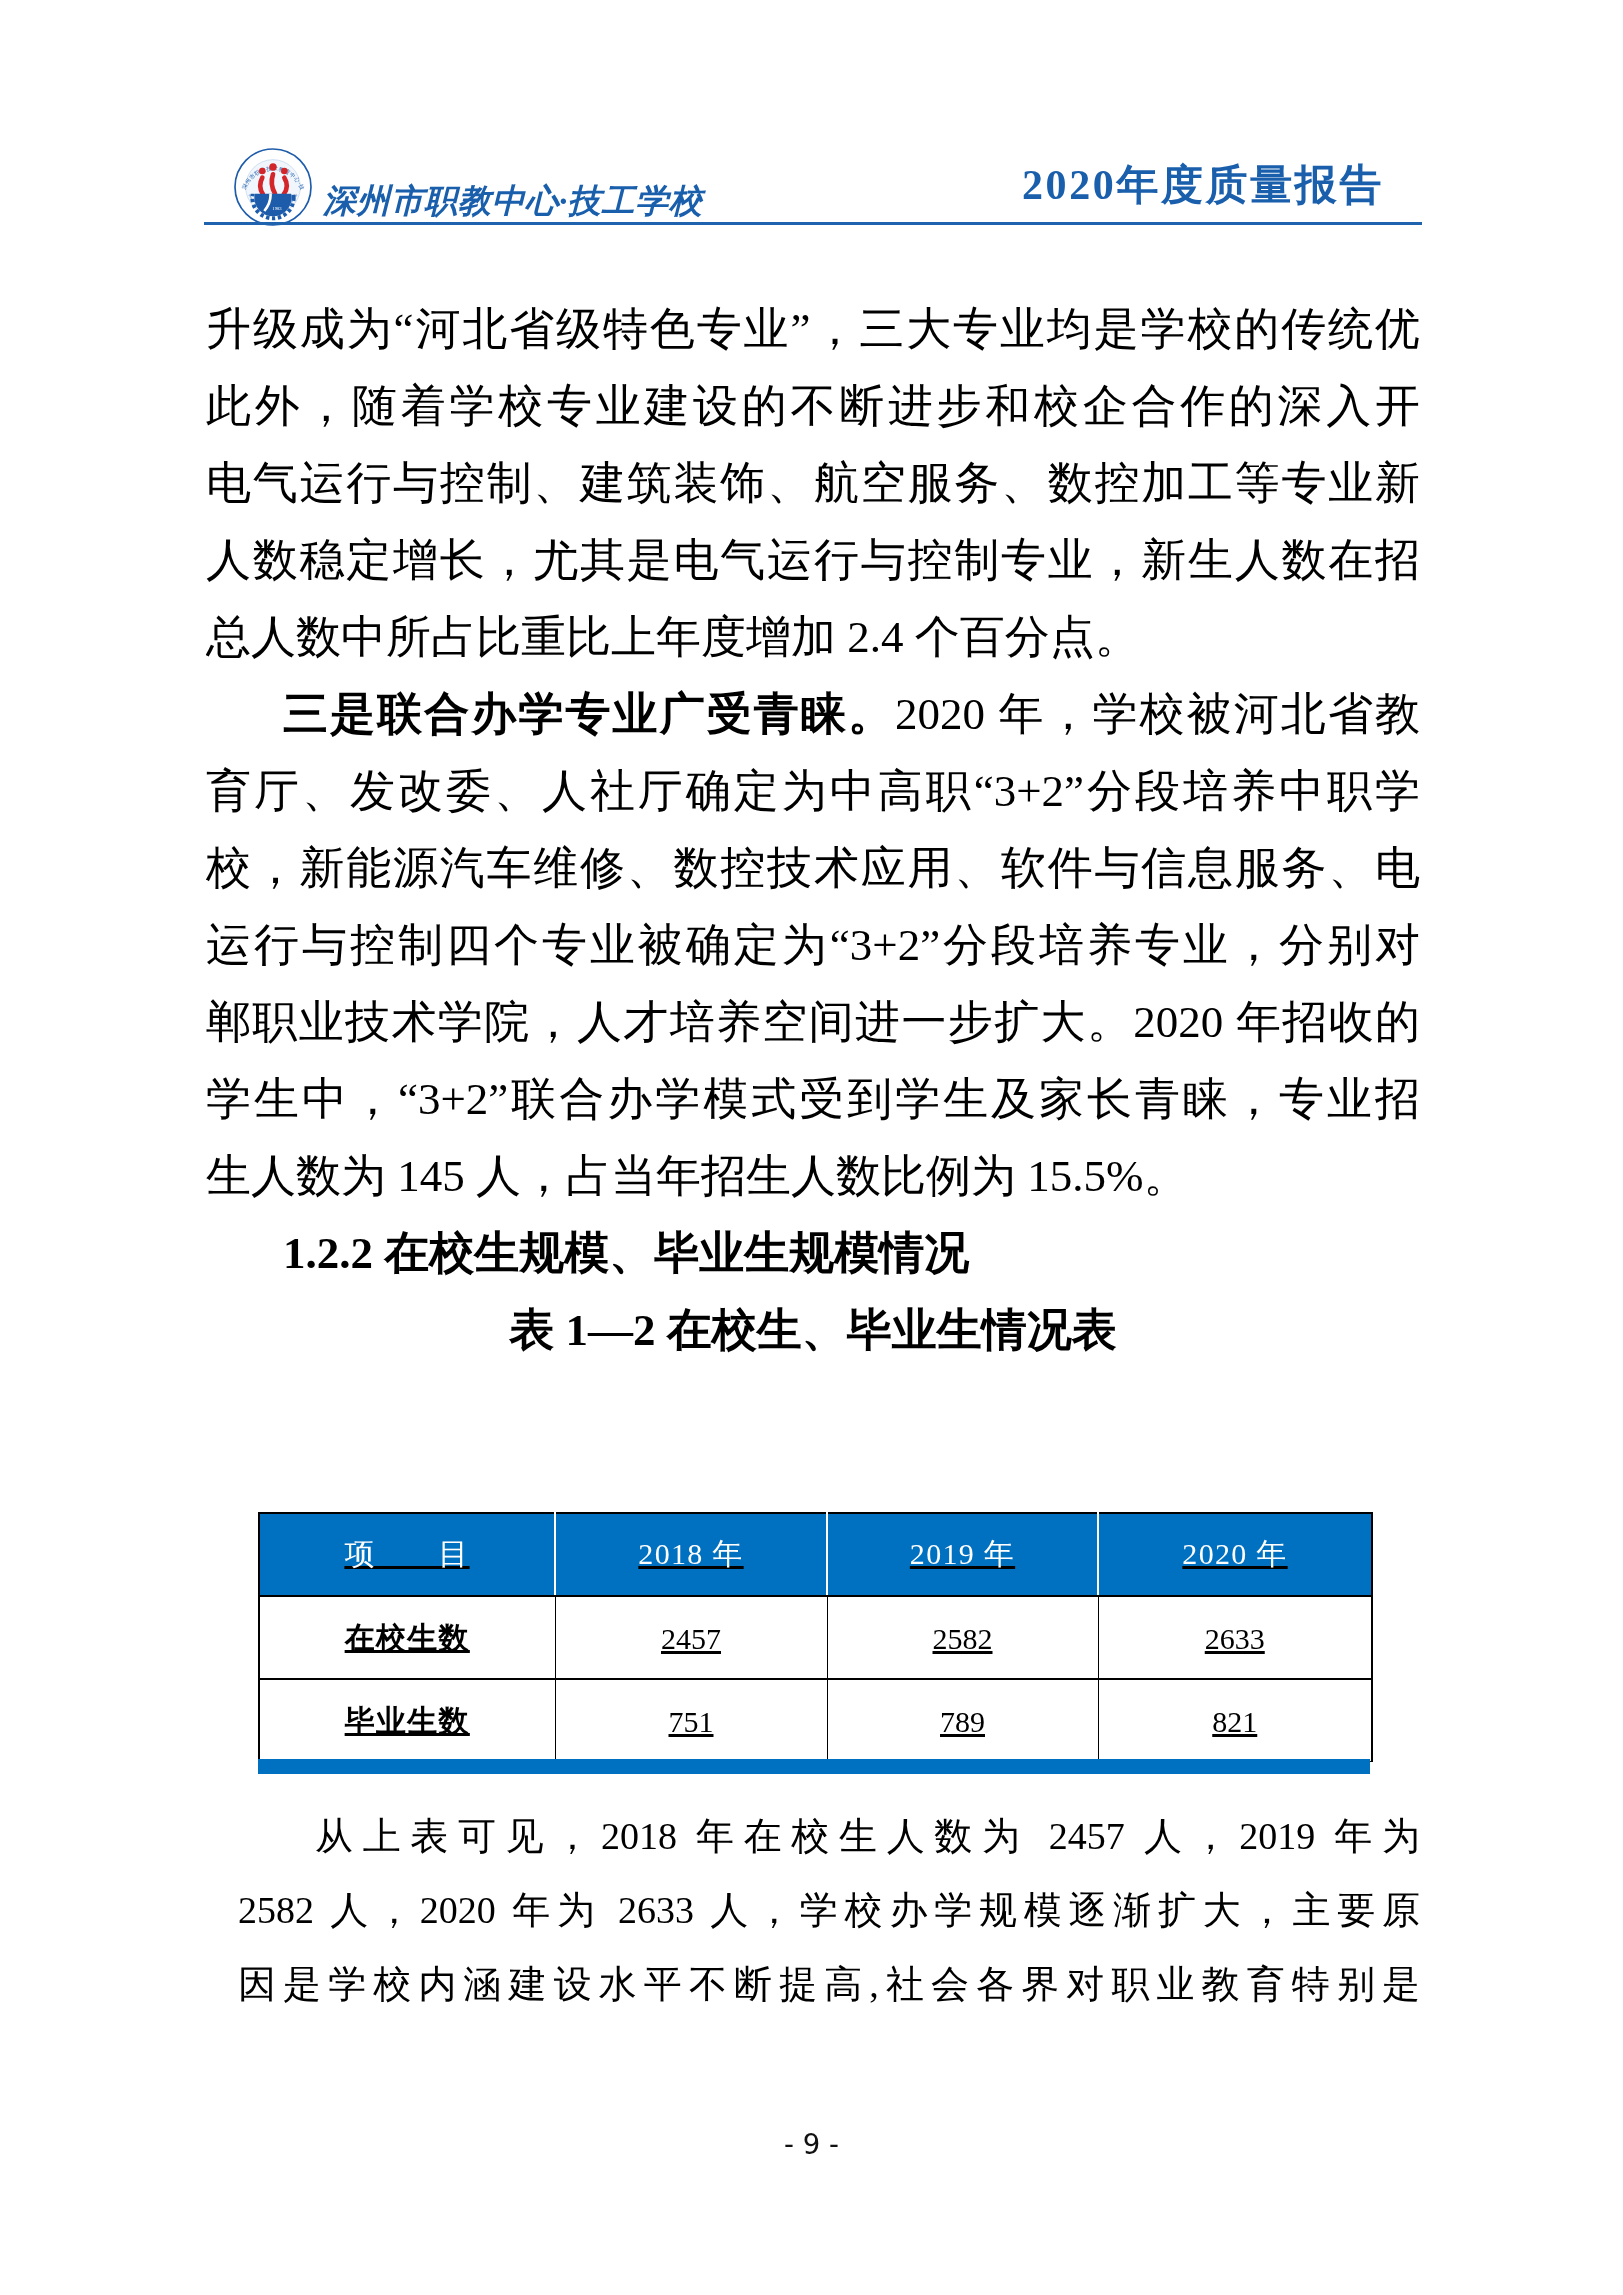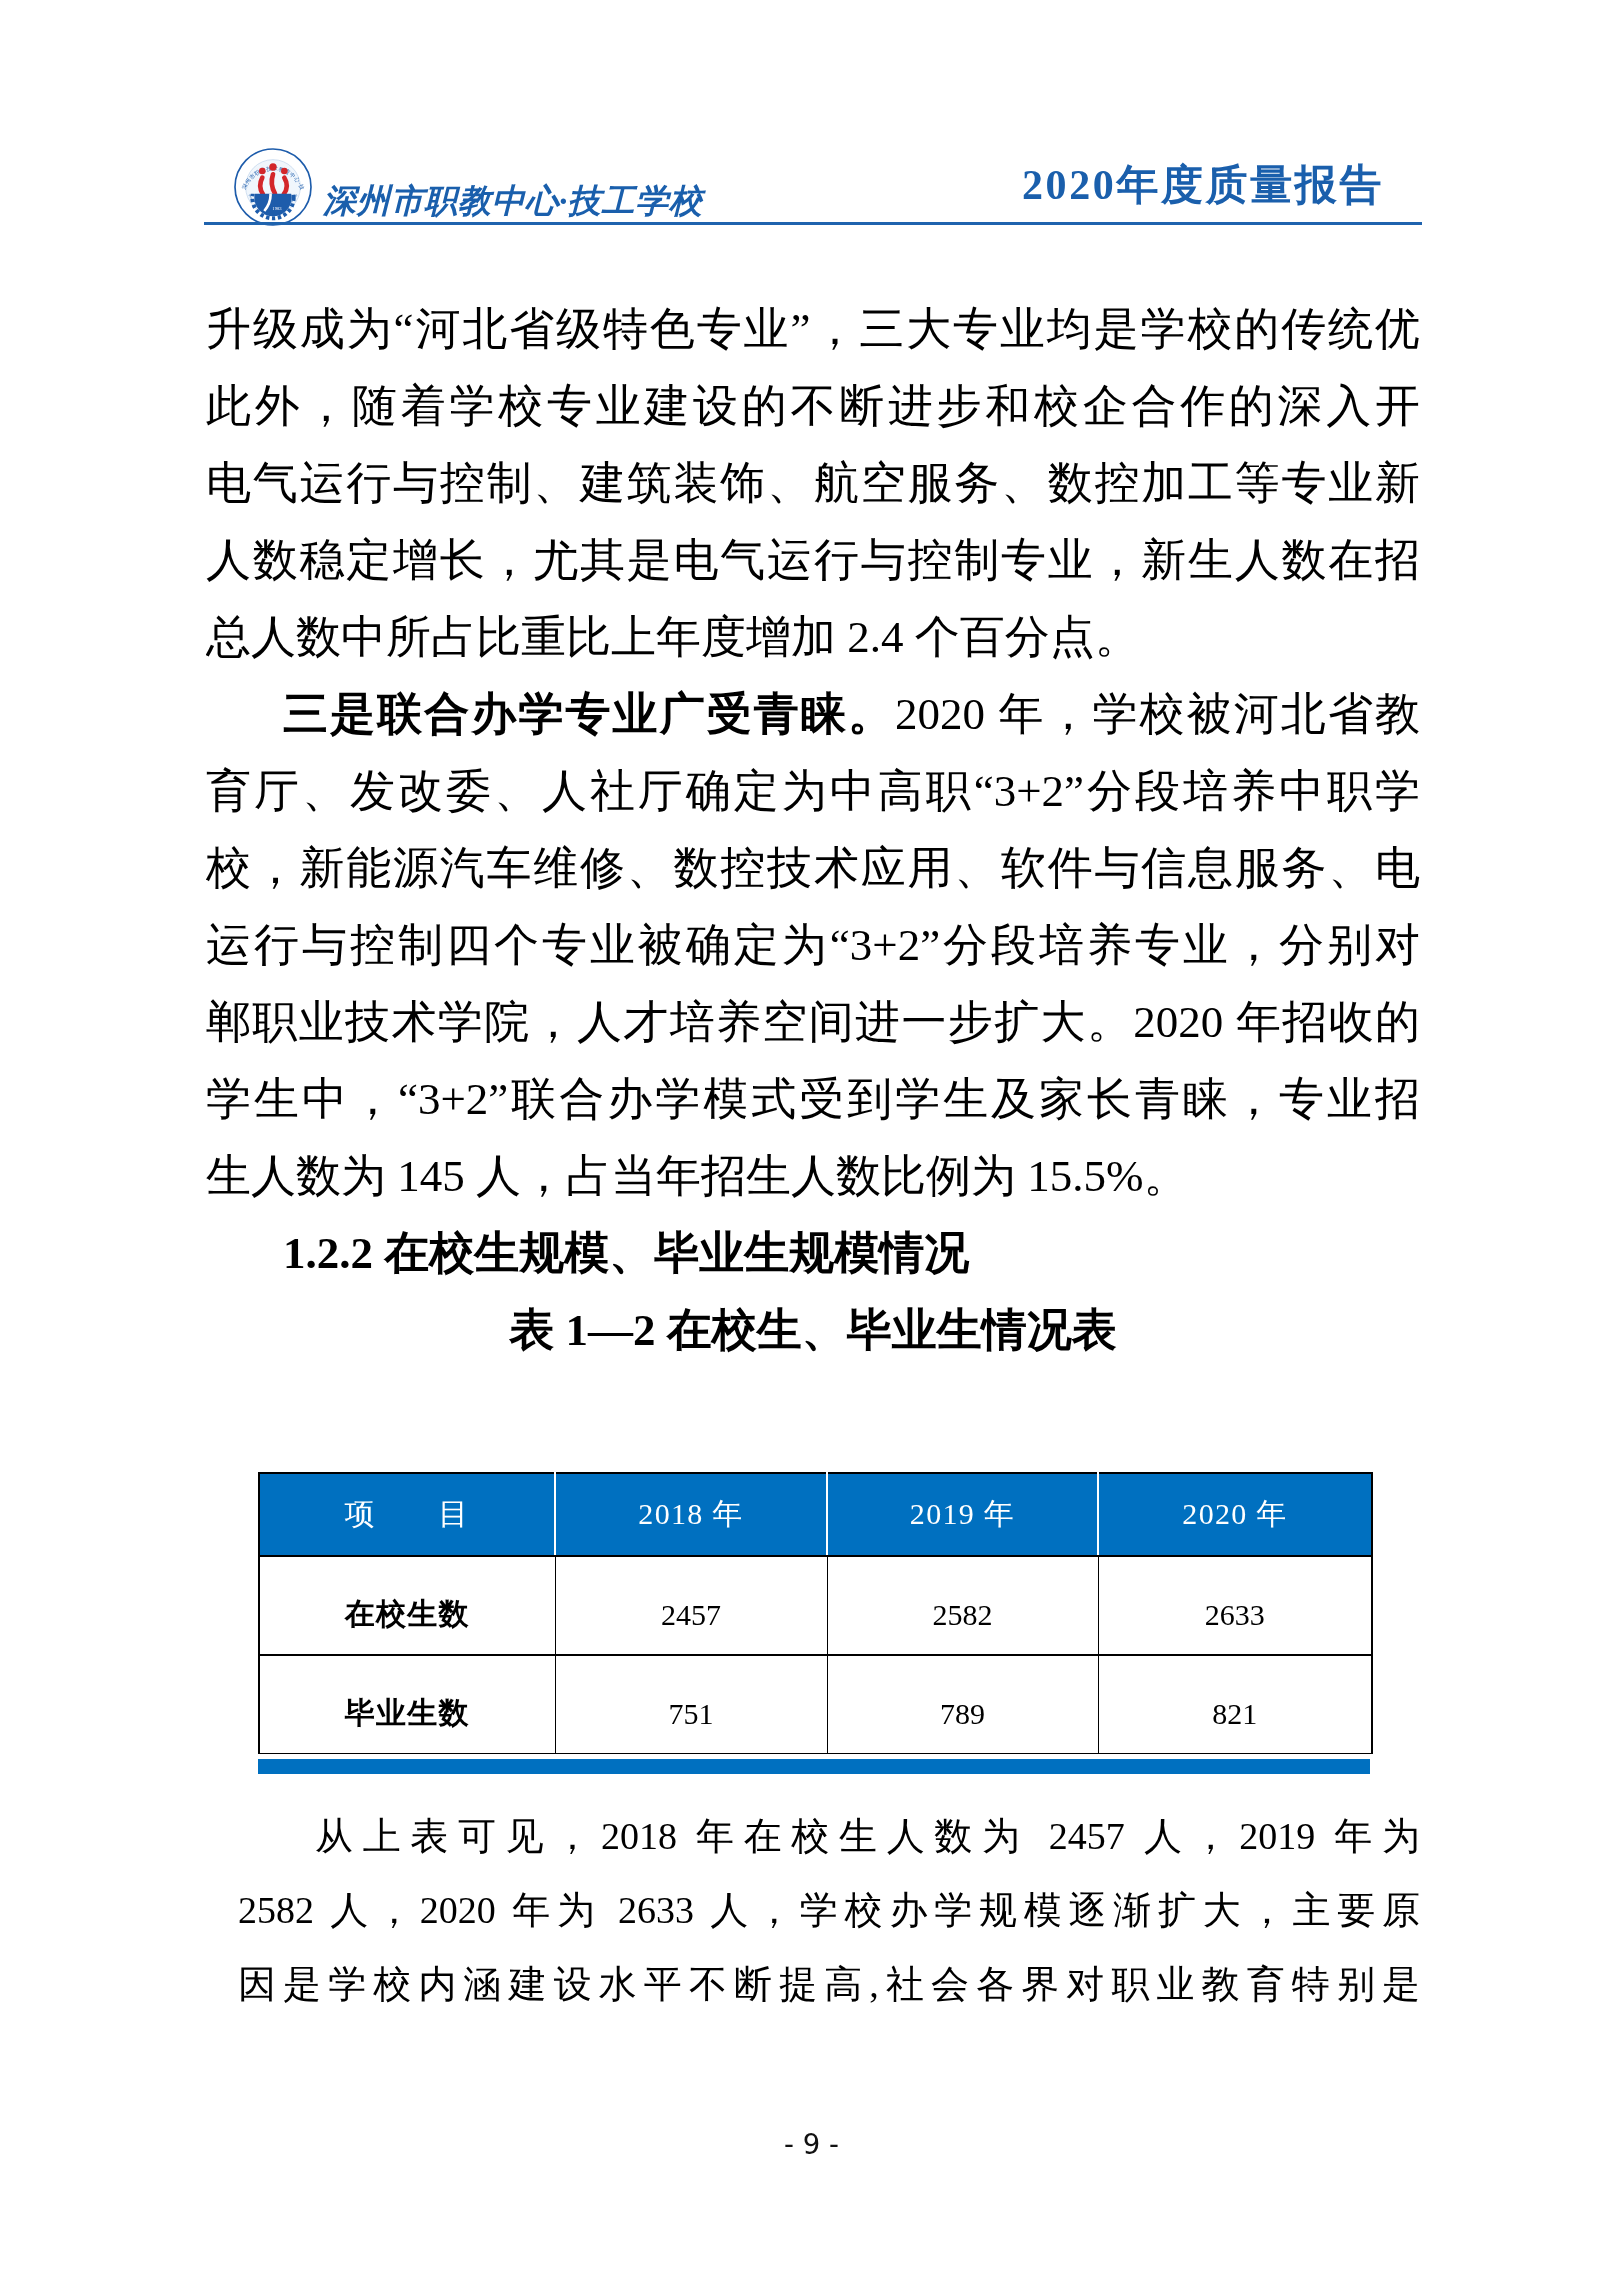--- a/index.html
+++ b/index.html
@@ -22,38 +22,38 @@
   .body-lines{position:absolute;left:206px;top:291px;width:1214px;font-size:45px;}
   .line{height:77px;line-height:77px;overflow:hidden;}
   .j{text-align:justify;text-align-last:justify;}
   .end{text-align:left;text-align-last:left;}
   .ind{text-indent:77px;}
   .head{font-weight:bold;text-indent:77px;}
   .cap{font-weight:bold;text-align:center;text-align-last:center;}
   .line b{font-weight:bold;}
   
   .stats-table{
-    position:absolute;left:258px;top:1472px;width:1112px;
-    border-collapse:collapse;table-layout:fixed;
+    position:absolute;left:258px;top:1512px;width:1112px;
+    border-collapse:collapse;table-layout:fixed;text-decoration:underline;
   }
   .stats-table col.c0{width:296px;}
   .stats-table col.c1{width:272px;}
   .stats-table col.c2{width:271px;}
   .stats-table col.c3{width:274px;}
   .stats-table th{
     background:#0070C0;color:#fff;font-size:30px;font-weight:normal;height:79px;
     border-left:2px solid #fff;border-right:2px solid #fff;
     border-top:2.6px solid #000;border-bottom:2.6px solid #000;
     text-align:center;vertical-align:middle;letter-spacing:1.3px;
   }
   .stats-table th:first-child{border-left:2px solid #000;}
   .stats-table th:last-child{border-right:2px solid #000;}
   .stats-table td{
     height:77px;border:1.3px solid #000;font-size:30px;text-align:center;
-    vertical-align:middle;background:#fff;padding-top:19px;
+    vertical-align:middle;background:#fff;padding-top:3px;
   }
   .stats-table tr.r1 td{border-bottom:2px solid #000;}
   .stats-table td.rowlabel{font-weight:bold;letter-spacing:1.3px;}
   .stats-table td:first-child{border-left:2px solid #000;}
   .stats-table td:last-child{border-right:2px solid #000;margin-top:16px;}
   .table-bluebar{position:absolute;left:258px;top:1759px;width:1112px;height:15px;background:#0070C0;}
   
   .body-lines2{position:absolute;left:206px;top:1799px;width:1214px;font-size:38px;}
   .body-lines2 .line{height:74px;line-height:74px;margin-left:32px;}
   

